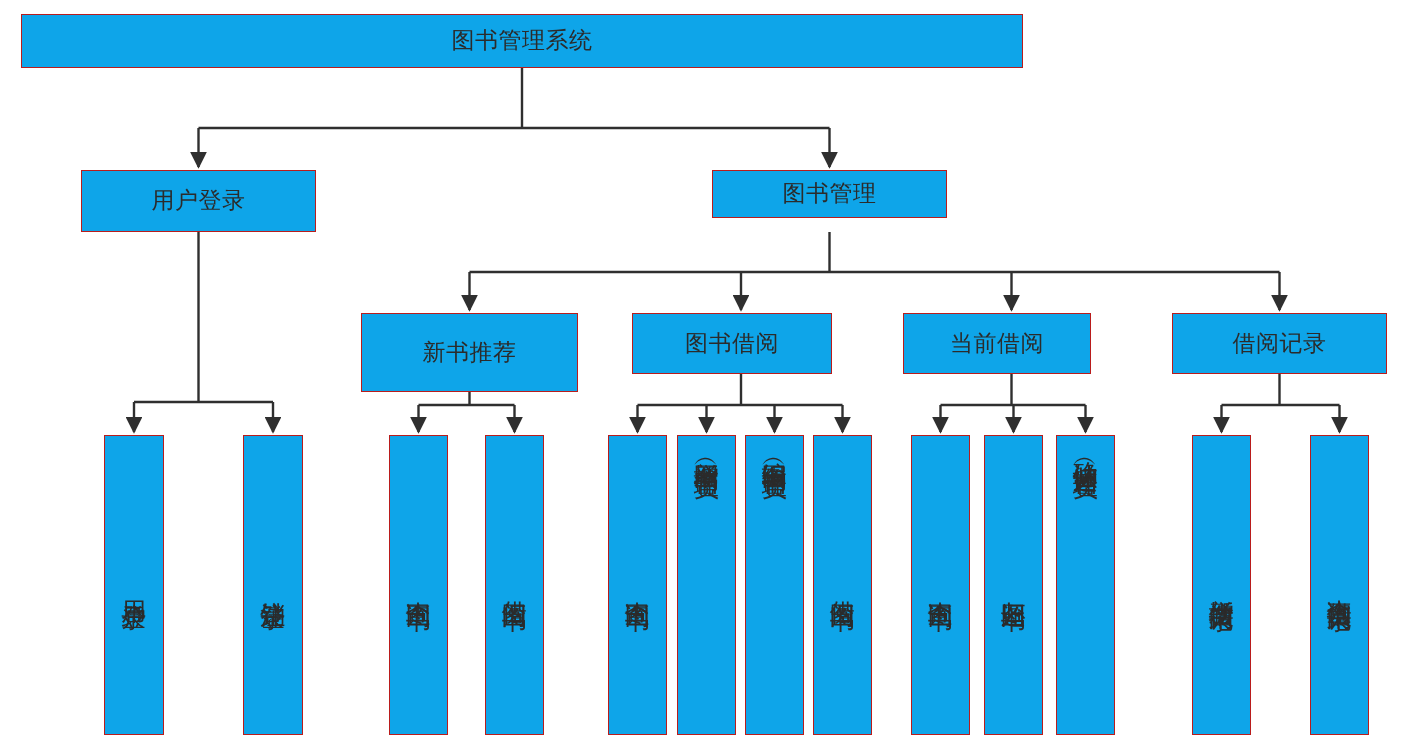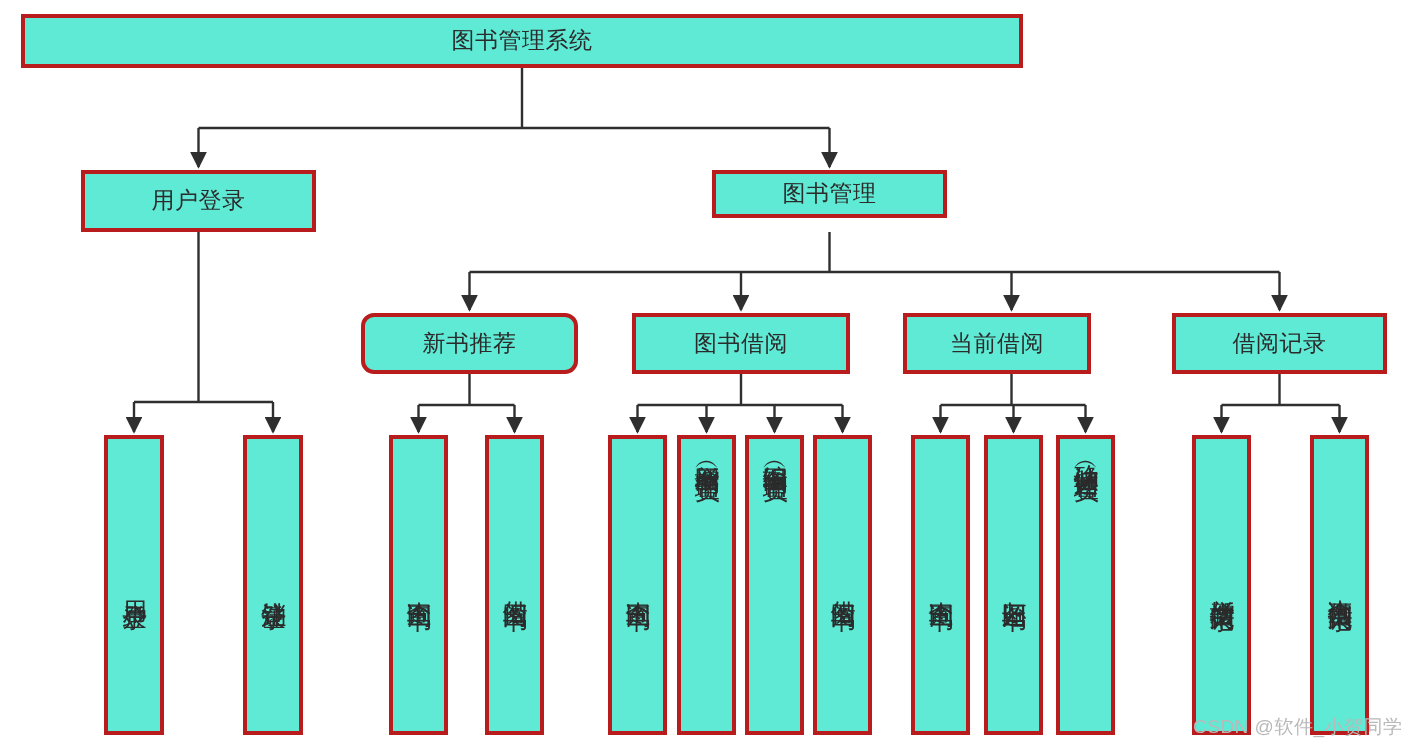--- a/index.html
+++ b/index.html
@@ -20,27 +20,26 @@
   svg.connectors {
     position: absolute;
     left: 0;
     top: 0;
     width: 1405px;
     height: 747px;
   }
   .node {
     position: absolute;
     box-sizing: border-box;
-    background: #5eead4;
-    border: 4px solid #b91c1c;
+    background: #0ea5e9;
+    border: 1px solid #b91c1c;
     display: flex;
     align-items: center;
     justify-content: center;
     z-index: 2;
-    font-family: Liberation Serif, serif;
   }
   .node .label {
     color: #2b2b2b;
     text-align: center;
     line-height: 1.12;
     letter-spacing: 0.5px;
   }
   .node.horizontal .label {
     font-size: 23px;
   }
@@ -121,24 +120,24 @@
   <div id="nodes">
       <div class="node horizontal" style="left: 21px; top: 14px; width: 1002px; height: 54px;">
         <span class="label">图书管理系统</span>
       </div>
       <div class="node horizontal" style="left: 81px; top: 170px; width: 235px; height: 62px;">
         <span class="label">用户登录</span>
       </div>
       <div class="node horizontal" style="left: 712px; top: 170px; width: 235px; height: 48px;">
         <span class="label">图书管理</span>
       </div>
-      <div class="node horizontal" style="left: 361px; top: 313px; width: 217px; height: 61px; border-radius: 13px;">
+      <div class="node horizontal" style="left: 361px; top: 313px; width: 217px; height: 79px;">
         <span class="label">新书推荐</span>
       </div>
-      <div class="node horizontal" style="left: 632px; top: 313px; width: 218px; height: 61px;">
+      <div class="node horizontal" style="left: 632px; top: 313px; width: 200px; height: 61px;">
         <span class="label">图书借阅</span>
       </div>
       <div class="node horizontal" style="left: 903px; top: 313px; width: 188px; height: 61px;">
         <span class="label">当前借阅</span>
       </div>
       <div class="node horizontal" style="left: 1172px; top: 313px; width: 215px; height: 61px;">
         <span class="label">借阅记录</span>
       </div>
       <div class="node vertical centered" style="left: 104px; top: 435px; width: 60px; height: 300px;">
         <span class="label">用户登录</span>
@@ -174,15 +173,14 @@
         <span class="label">确认归还（管理员）</span>
       </div>
       <div class="node vertical centered" style="left: 1192px; top: 435px; width: 59px; height: 300px;">
         <span class="label">新增借阅记录</span>
       </div>
       <div class="node vertical centered" style="left: 1310px; top: 435px; width: 59px; height: 300px;">
         <span class="label">查询借阅记录</span>
       </div>
     </div>
 
-  <div class="watermark" style="left: 1193px; top: 714px;">CSDN @软件_小贺同学</div>
 
 </div>
 
 </body></html>

